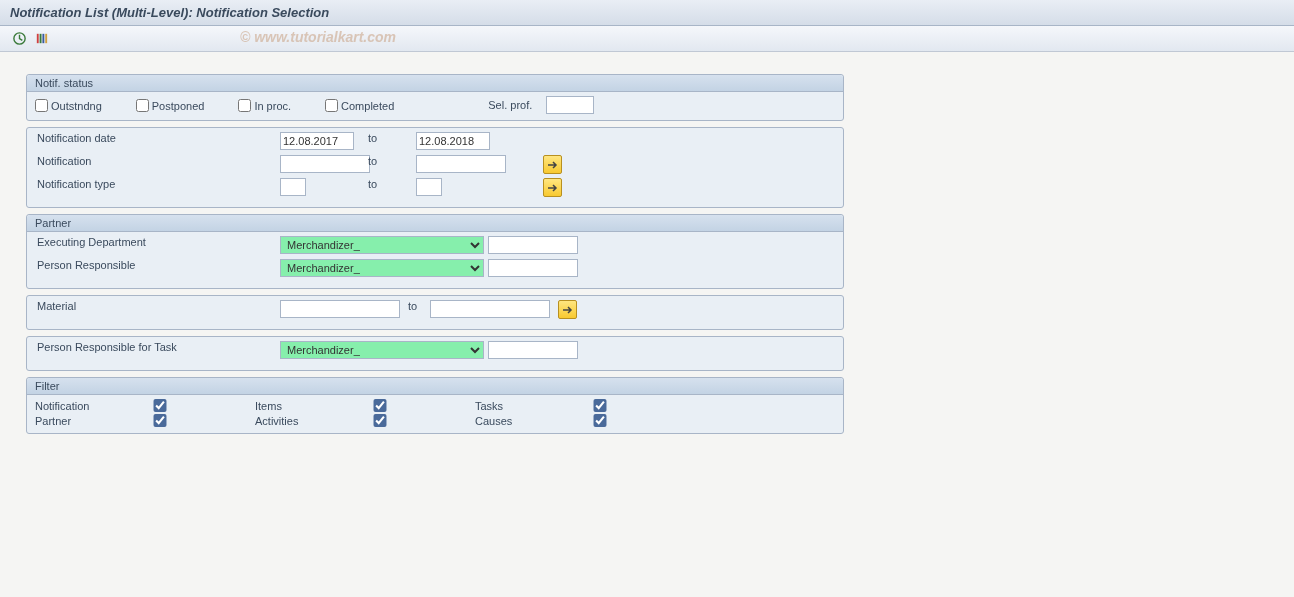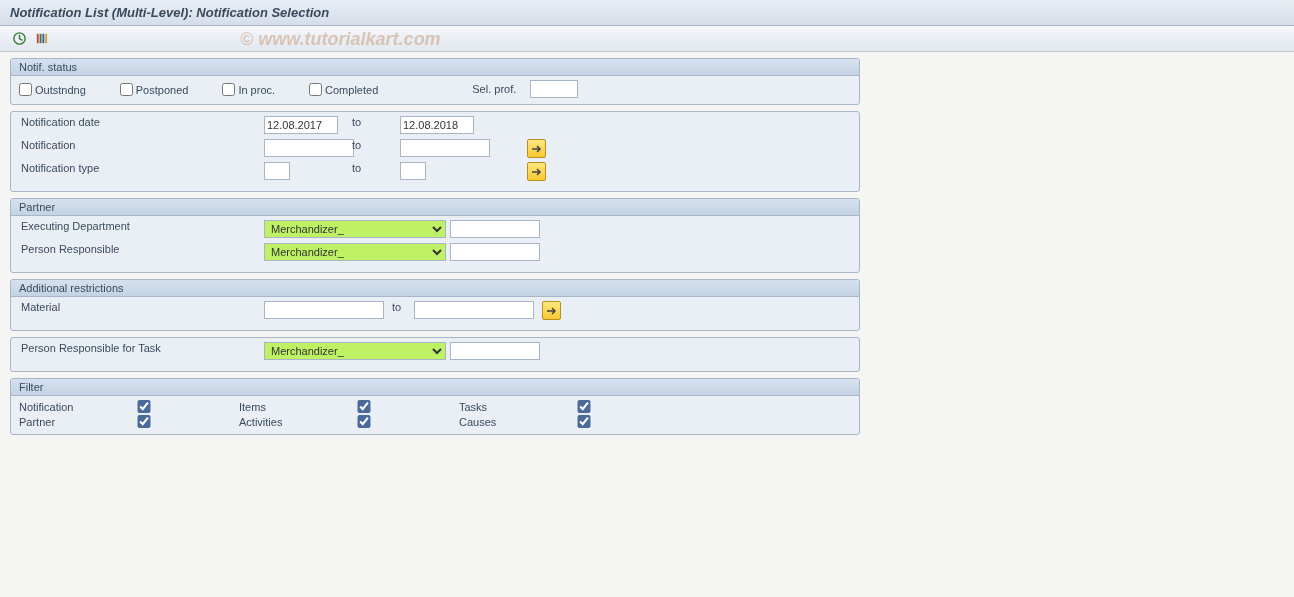--- a/index.html
+++ b/index.html
@@ -42,28 +42,29 @@
       cursor: pointer;
       display: inline-flex;
       align-items: center;
       justify-content: center;
     }
     .watermark {
       position: absolute;
       left: 240px;
       top: 3px;
       color: rgba(200,160,130,0.55);
-      font-size: 18px;
+      font-size: 14px;
       font-style: italic;
       font-weight: bold;
       pointer-events: none;
     }
     .content {
-      padding: 6px 10px;
+      padding: 6px 26px;
       width: 870px;
+      margin-top: 16px;
     }
     .group {
       border: 1px solid #a8b5c7;
       border-radius: 3px;
       margin-bottom: 6px;
       background: #e9eff5;
     }
     .group-header {
       background: linear-gradient(to bottom, #d6e1ee, #c3d3e4);
       border-bottom: 1px solid #a8b5c7;
@@ -127,23 +128,23 @@
       background: linear-gradient(to bottom, #ffe680, #f8c930);
       border: 1px solid #b89020;
       border-radius: 2px;
       display: inline-flex;
       align-items: center;
       justify-content: center;
       cursor: pointer;
     }
     select {
       border: 1px solid #a8b5c7;
-      background: #bef264;
+      background: #86efac;
       height: 18px;
-      width: 182px;
+      width: 204px;
       color: #333;
       padding: 0 2px;
     }
     .partner-extra {
       width: 90px;
       margin-left: 4px;
     }
     .class-btn {
       background: linear-gradient(to bottom, #ffe680, #f8c930);
       border: 1px solid #b89020;
@@ -272,21 +273,20 @@
       </div>
       <div class="row">
         <div class="col1">Person Responsible</div>
         <select><option>Merchandizer_</option></select>
         <input type="text" class="partner-extra" style="">
       </div>
     </div>
   </div>
 
   <div class="group">
-    <div class="group-header">Additional restrictions</div>
     <div class="group-body">
       <div class="row">
         <div class="col1">Material</div>
         <div style="width:128px;"><input type="text" style="width: 120px;"></div>
         <div style="width:22px;color:#3a4a5d;">to</div>
         <div style="width:128px;"><input type="text" style="width: 120px;"></div>
         <div>
           <span class="arrow-btn">
             <svg width="12" height="10" viewBox="0 0 12 10">
                 <path d="M1 5 L8 5 M6 2 L9 5 L6 8" stroke="#444" stroke-width="1.5" fill="none"></path>

